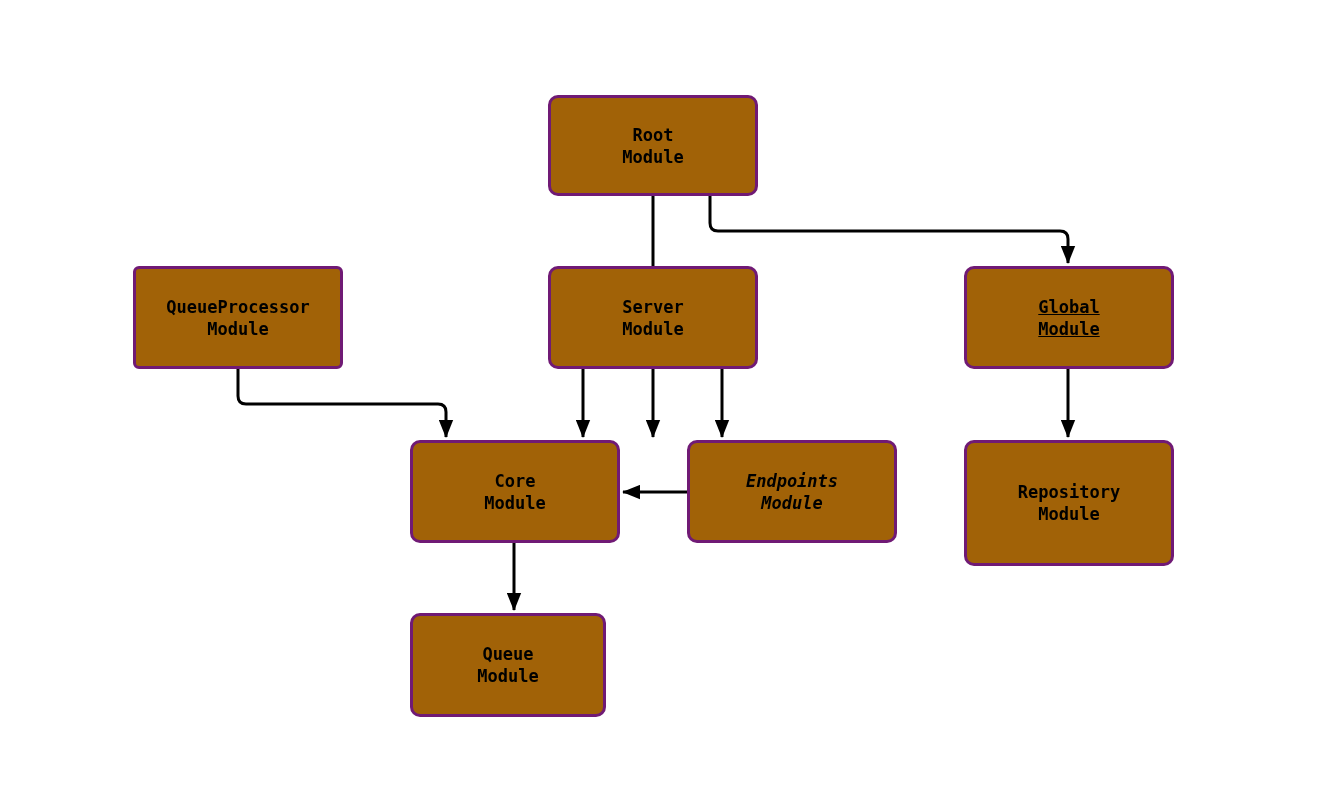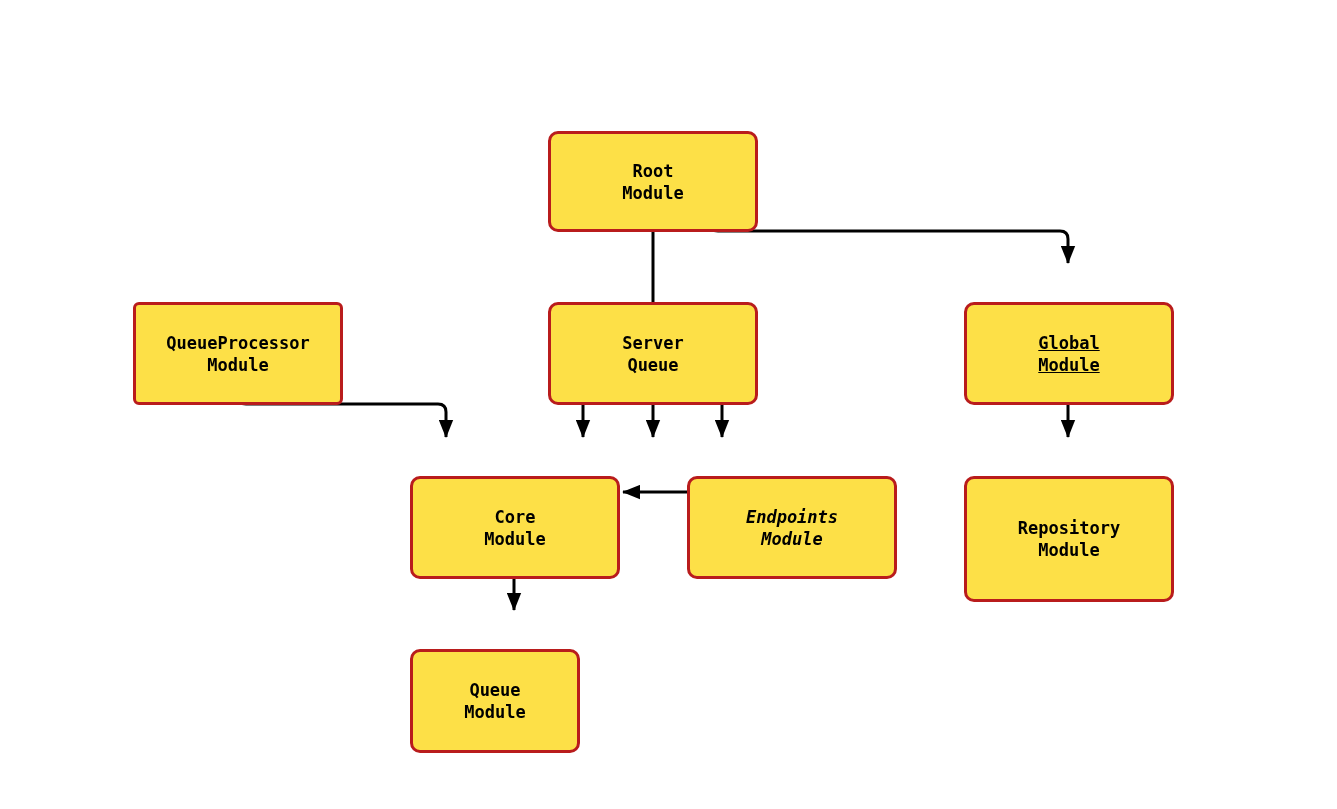--- a/index.html
+++ b/index.html
@@ -23,28 +23,27 @@
   #edge-layer {
     position: absolute;
     top: 0;
     left: 0;
     width: 1337px;
     height: 809px;
   }
   .node {
     position: absolute;
     box-sizing: border-box;
-    background: #fde047;
-    border: 3px solid #b91c1c;
+    background: #a16207;
+    border: 3px solid #701a75;
     border-radius: 10px;
     display: flex;
     align-items: center;
     justify-content: center;
     z-index: 2;
-    margin-top: 36px;
   }
   .node-label {
     font-family: "DejaVu Sans Mono", "Liberation Mono", monospace;
     font-size: 17px;
     font-weight: 700;
     line-height: 22px;
     color: #000000;
     text-align: center;
     white-space: pre;
     letter-spacing: 0px;
@@ -87,21 +86,21 @@
 Module</span>
   </div>
 
   <div class="node" style="left:133px; top:266px; width:210px; height:103px;border-radius:6px;">
     <span class="node-label">QueueProcessor
 Module</span>
   </div>
 
   <div class="node" style="left:548px; top:266px; width:210px; height:103px;">
     <span class="node-label">Server
-Queue</span>
+Module</span>
   </div>
 
   <div class="node" style="left:964px; top:266px; width:210px; height:103px;text-decoration:underline;">
     <span class="node-label">Global
 Module</span>
   </div>
 
   <div class="node" style="left:410px; top:440px; width:210px; height:103px;">
     <span class="node-label">Core
 Module</span>
@@ -110,18 +109,18 @@
   <div class="node" style="left:687px; top:440px; width:210px; height:103px;font-style:italic;">
     <span class="node-label">Endpoints
 Module</span>
   </div>
 
   <div class="node" style="left:964px; top:440px; width:210px; height:126px;">
     <span class="node-label">Repository
 Module</span>
   </div>
 
-  <div class="node" style="left:410px; top:613px; width:170px; height:104px;">
+  <div class="node" style="left:410px; top:613px; width:196px; height:104px;">
     <span class="node-label">Queue
 Module</span>
   </div>
 
 </div>
 
 </body></html>

